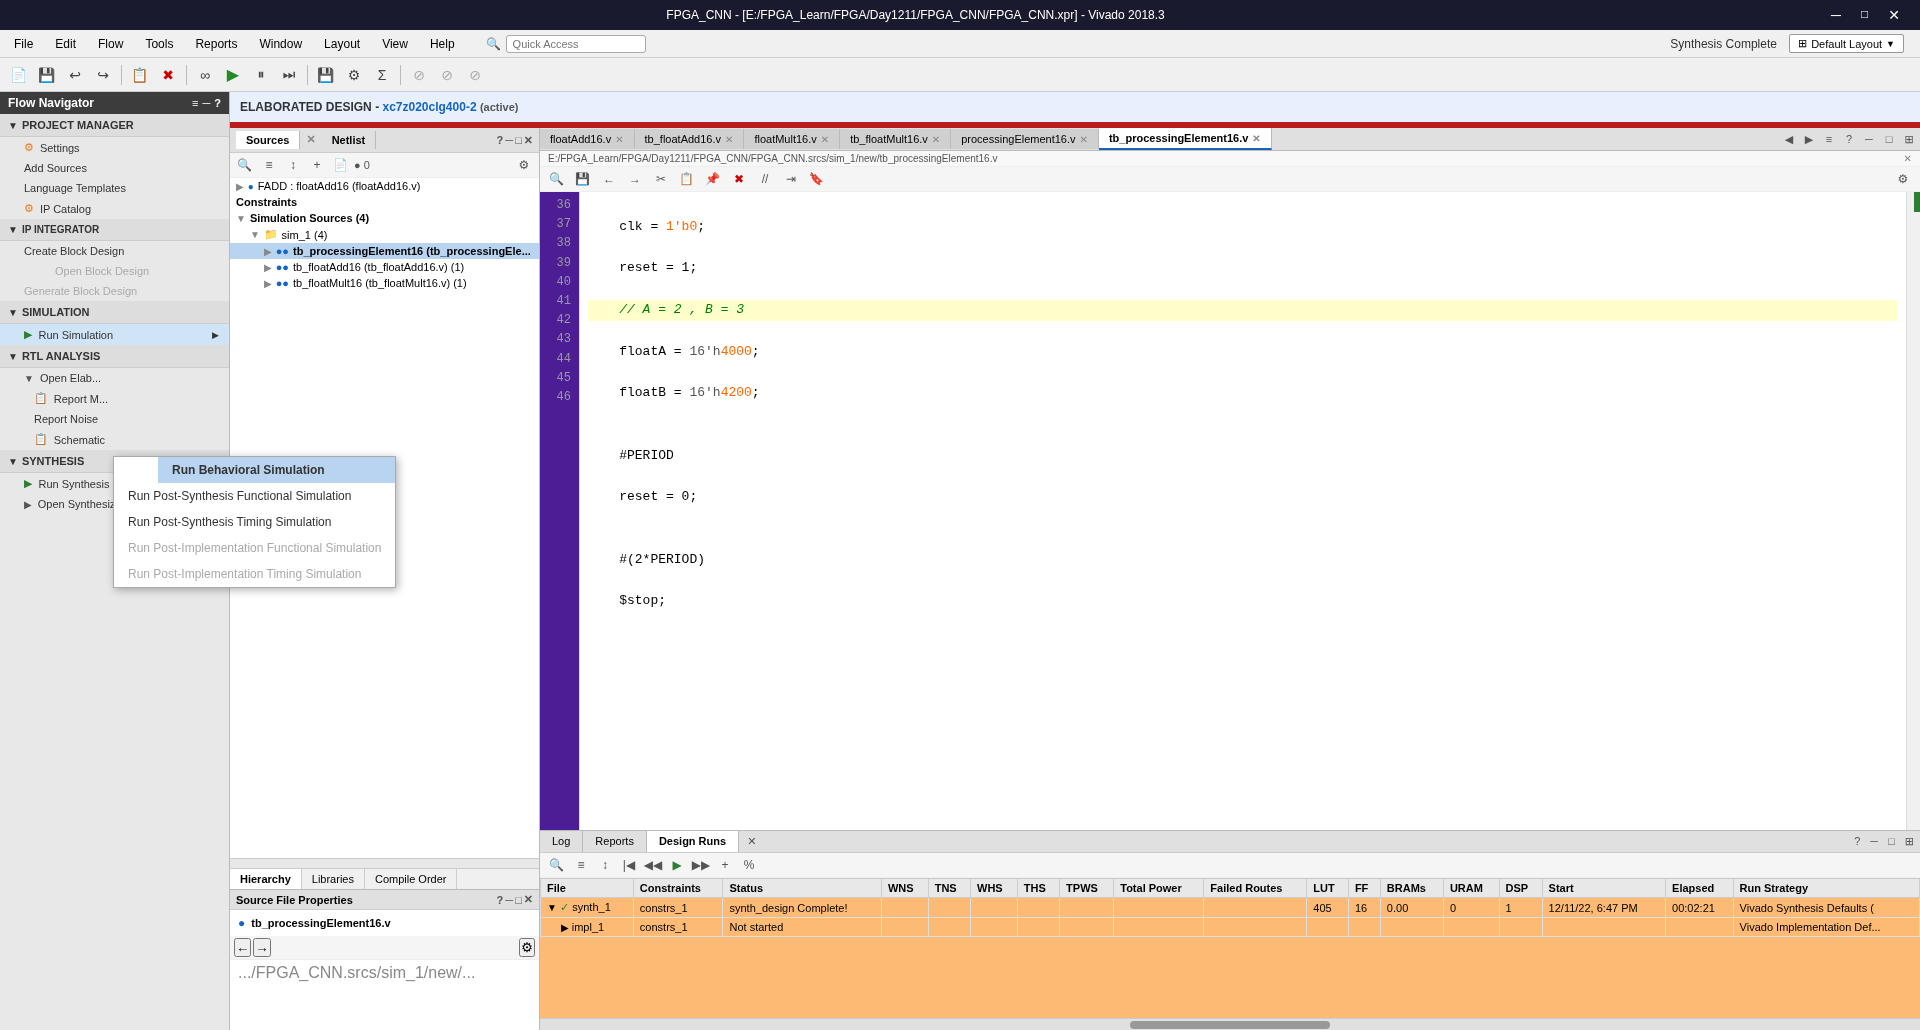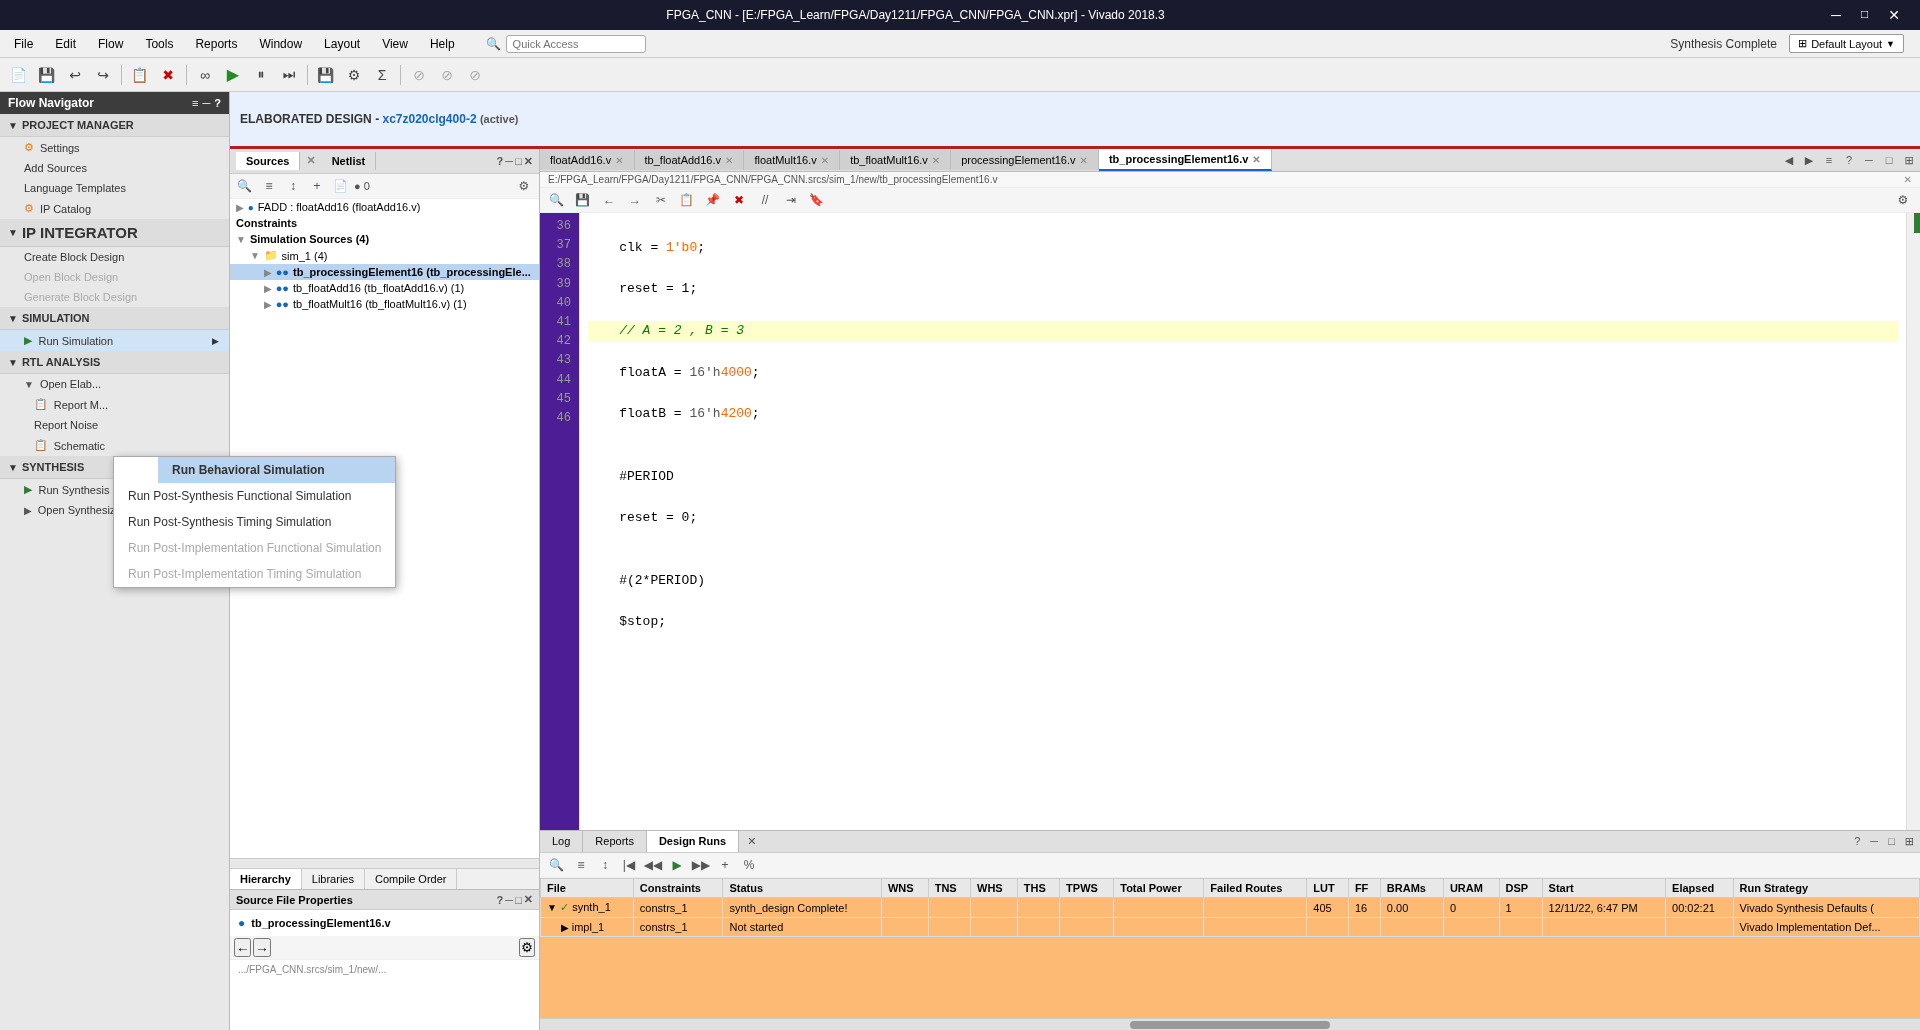--- a/index.html
+++ b/index.html
@@ -29,21 +29,21 @@
     #flow-nav .nav-header .nav-controls { display: flex; gap: 4px; font-size: 11px; }
     .nav-section { padding: 0; }
     .nav-section-header { display: flex; align-items: center; padding: 5px 8px; cursor: pointer; font-weight: bold; font-size: 12px; color: #333; background: #ddd; border-bottom: 1px solid #ccc; }
     .nav-section-header .arrow { margin-right: 4px; font-size: 10px; }
     .nav-item { padding: 4px 10px 4px 24px; cursor: pointer; font-size: 11px; color: #333; display: flex; align-items: center; gap: 6px; }
 
     
     #content { flex: 1; display: flex; flex-direction: column; overflow: hidden; }
 
     
-    #elab-header { background: #e8f0fe; padding: 20px 10px; font-size: 12px; border-bottom: 3px solid #b91c1c; font-weight: bold; color: #333; }
+    #elab-header { background: #e8f0fe; padding: 8px 10px; font-size: 12px; border-bottom: 6px solid #b91c1c; font-weight: bold; color: #333; }
 
     
     #editor-area { flex: 1; display: flex; overflow: hidden; }
 
     
     #left-panels { width: 310px; min-width: 310px; display: flex; flex-direction: column; border-right: 1px solid #bbb; }
 
     
     #sources-panel { flex: 1; background: #fff; border-bottom: 1px solid #bbb; display: flex; flex-direction: column; overflow: hidden; }
     .panel-header { background: #e0e0e0; padding: 3px 6px; display: flex; align-items: center; justify-content: space-between; border-bottom: 1px solid #ccc; font-size: 11px; font-weight: bold; }
@@ -194,27 +194,27 @@
       </div>
       <div class="nav-item">
         <span style="color:#e67e22;">⚙</span>
         <span>IP Catalog</span>
       </div>
     </div>
 
     <div class="nav-section">
       <div class="nav-section-header">
         <span class="arrow">▼</span>
-        <span style="font-size:15px;">IP INTEGRATOR</span>
+        <span style="font-size:10px;">IP INTEGRATOR</span>
       </div>
       <div class="nav-item">
         <span>Create Block Design</span>
       </div>
       <div class="nav-item">
-        <span style="color:#aaa;">Open Block Design</span>
+        <span style="color:#aaa;margin-left:31px;">Open Block Design</span>
       </div>
       <div class="nav-item">
         <span style="color:#aaa;">Generate Block Design</span>
       </div>
     </div>
 
     <div class="nav-section">
       <div class="nav-section-header">
         <span class="arrow">▼</span>
         <span style="font-size:11px;">SIMULATION</span>
@@ -357,21 +357,21 @@
           <div class="sfp-content">
             <span style="color:#1565C0;font-size:12px;">●</span>
             <span style="font-size:11px;font-weight:bold;">tb_processingElement16.v</span>
           </div>
           <div class="sfp-toolbar">
             <button class="pt-btn">←</button>
             <button class="pt-btn">→</button>
             <button class="pt-btn" style="margin-left:auto;">⚙</button>
           </div>
           <div class="sfp-file-preview">
-            <span style="color:#888;font-size:10px;">.../FPGA_CNN.srcs/sim_1/new/...</span>
+            <span style="color:#888;font-size:16px;">.../FPGA_CNN.srcs/sim_1/new/...</span>
           </div>
         </div>
       </div>
 
       <div id="code-editor">
 
         <div class="editor-tabs">
           <div class="editor-tab">
             <span>floatAdd16.v</span>
             <span class="close-x">✕</span>

